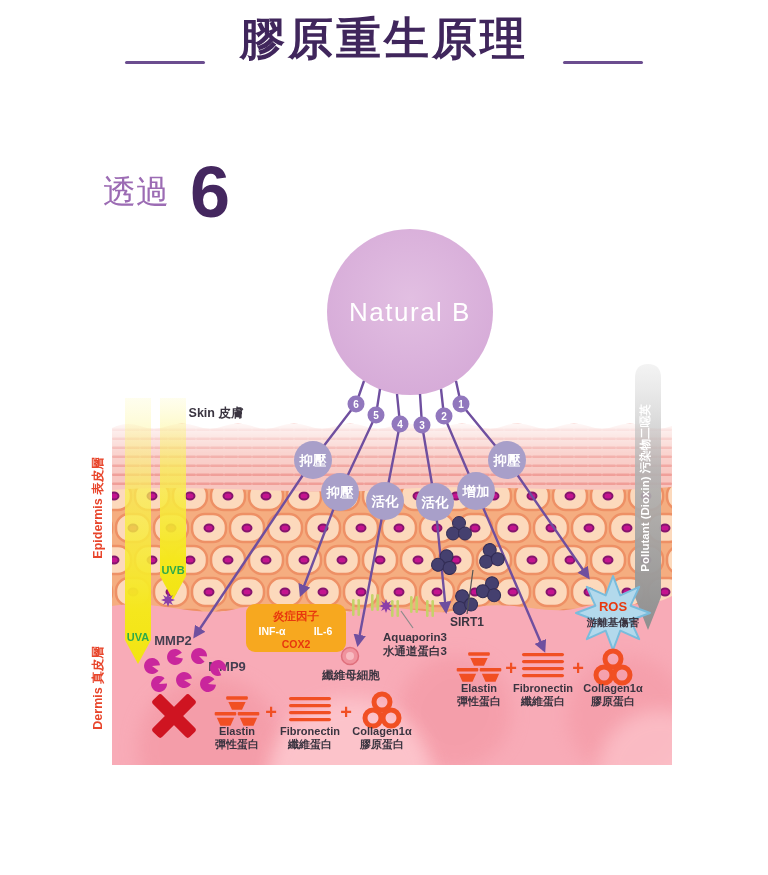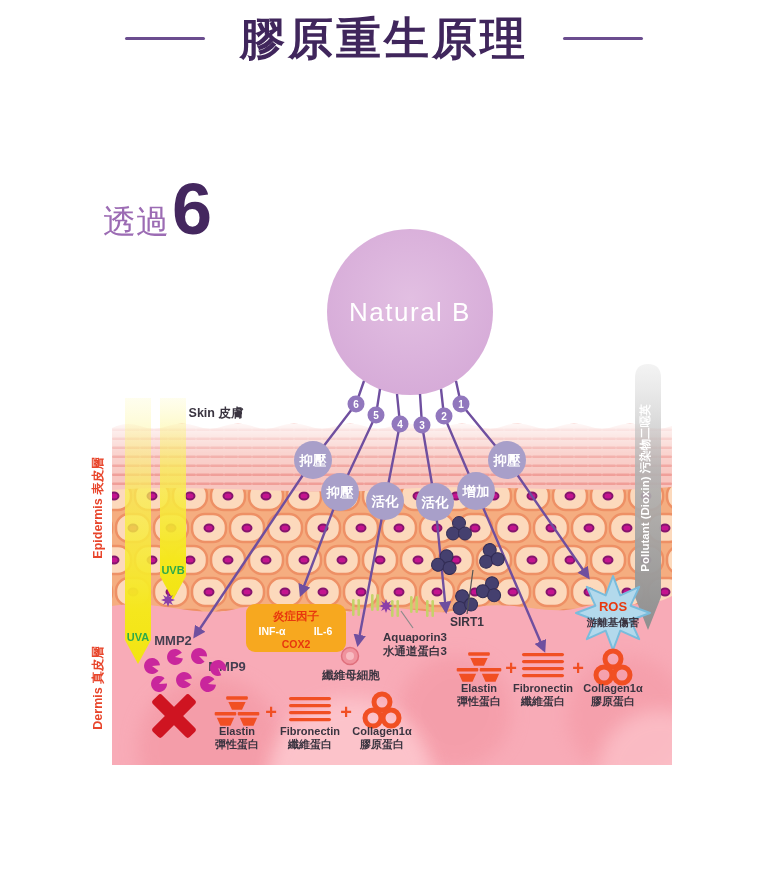--- a/index.html
+++ b/index.html
@@ -1,21 +1,21 @@
 <!DOCTYPE html>
 <html><head>
 <meta charset="utf-8">
 <style>
   html,body{margin:0;padding:0;background:#ffffff;}
   body{width:768px;height:875px;overflow:hidden;font-family:"Liberation Sans","DejaVu Sans",sans-serif;}
   .page{position:relative;width:768px;height:875px;background:#fff;}
-  .title-row{position:absolute;top:14px;left:0;width:100%;display:flex;align-items:center;justify-content:center;gap:35px;}
+  .title-row{position:absolute;top:14px;left:0;width:100%;display:flex;align-items:flex-end;justify-content:center;gap:35px;}
   .title-line{width:80px;height:3px;background:#6b4d8f;border-radius:2px;}
   .page-title{margin:0;font-size:45px;font-weight:bold;color:#40265c;letter-spacing:3px;line-height:1.1;}
-  .subtitle{position:absolute;left:103px;top:173px;display:flex;align-items:flex-end;color:#9c6cb4;}
+  .subtitle{position:absolute;left:103px;top:156px;display:flex;align-items:center;color:#9c6cb4;gap:18px;}
   .sub-small{font-size:33px;font-weight:500;}
   .sub-count{font-size:72px;font-weight:bold;color:#44275f;line-height:1;margin:0 3px;}
   svg.diagram{position:absolute;left:0;top:0;}
   svg text{font-family:"Liberation Sans","DejaVu Sans",sans-serif;}
 </style>
 </head>
 <body>
 
 <div class="page">
 

